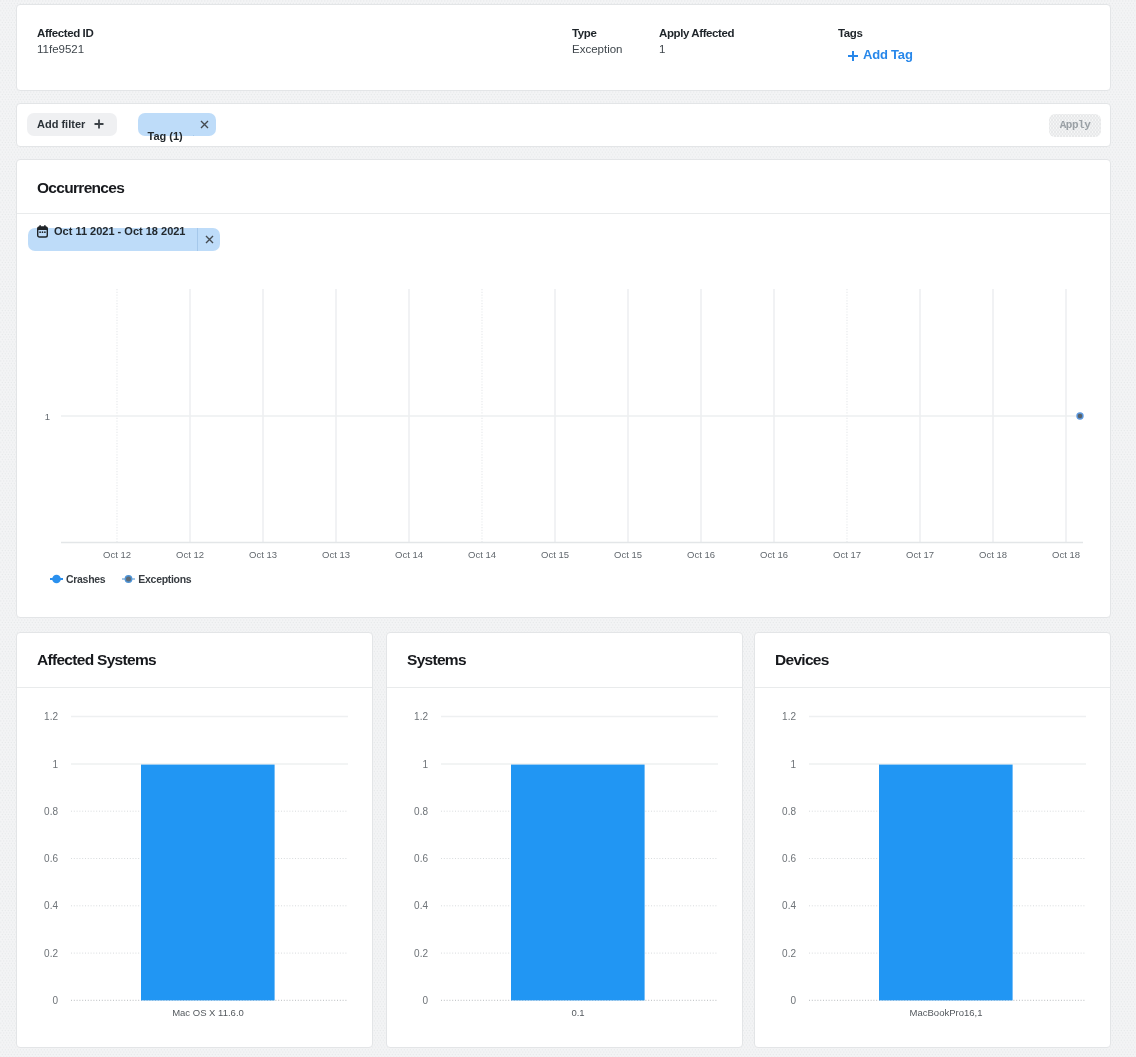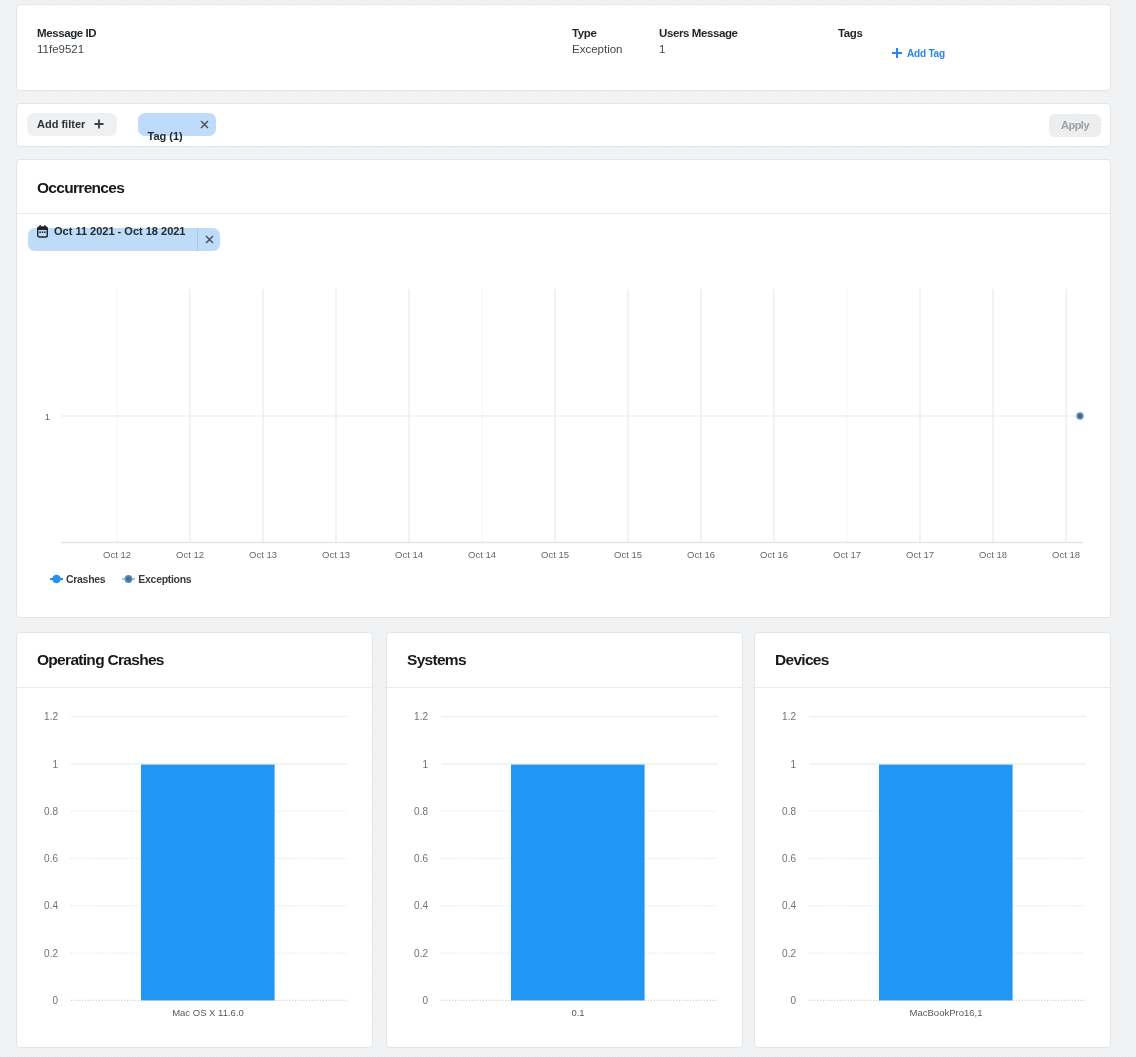--- a/index.html
+++ b/index.html
@@ -20,21 +20,21 @@
 #card2 { left:16px; top:103px; width:1095px; height:44px;  }
 #card3 { left:16px; top:159px; width:1095px; height:459px; }
 #c-os  { left:16px;  top:632px; width:357px; height:416px; }
 #c-ver { left:386px; top:632px; width:357px; height:416px; }
 #c-dev { left:754px; top:632px; width:357px; height:416px; }
 
 .col { position:absolute; top:20px; }
 .lbl { font-size:11.5px; font-weight:bold; letter-spacing:-0.4px; color:#1e2429; line-height:16px; }
 .val { font-size:11.5px; color:#3f464c; line-height:16px; }
 .sub { font-size:10.3px; color:#8f969c; line-height:14px; margin-top:-1px; }
-.addtag { position:absolute; left:874px; top:42px; color:#2787ea; font-size:10px; font-weight:bold; letter-spacing:-0.2px; }
+.addtag { position:absolute; left:830px; top:42px; color:#2787ea; font-size:13px; font-weight:bold; letter-spacing:-0.2px; }
 .addtag svg { vertical-align:-2.5px; margin-right:4px; }
 
 .btn-addfilter {
   position:absolute; left:10px; top:9px; width:90px; height:23px;
   background:#eff0f2; border-radius:7px;
   font-size:11px; font-weight:bold; color:#2b3238;
   padding:0 0 8px 10px; line-height:23px;
 }
 .btn-addfilter svg { vertical-align:-1px; margin-left:9px; }
 .chip { position:absolute; height:23px; border-radius:7px; background:#bedcf9; display:flex; }
@@ -49,20 +49,21 @@
 .btn-apply {
   position:absolute; right:9px; top:10px; width:52px; height:23px;
   border-radius:6px; text-align:center; line-height:23px;
   font-size:11px; font-weight:bold; letter-spacing:-0.5px; color:#9aa0a5;
   background-color:#e8e9ea;
   background-image:
     radial-gradient(circle, #f6f7f7 0.75px, rgba(0,0,0,0) 0.9px),
     radial-gradient(circle, #f6f7f7 0.75px, rgba(0,0,0,0) 0.9px);
   background-size:3px 4px;
   background-position:0 0, 1.5px 2px;
+  font-family:Liberation Mono, monospace;
 }
 .cardtitle { position:absolute; left:20px; top:19px; font-size:15.5px; font-weight:bold; letter-spacing:-0.7px; color:#17191d; }
 .smallcard .cardtitle { top:18px; }
 .divider { position:absolute; left:0; right:0; height:1px; background:#e9ebec; }
 .legend { position:absolute; top:413px; left:33px; display:flex; align-items:flex-start; font-size:10.5px; letter-spacing:-0.3px; font-weight:bold; color:#383d42; }
 .legend svg { margin-right:3px; }
 .legend .item2 { margin-left:17px; display:flex; align-items:center; }
 .legend .item1 { display:flex; align-items:center; }
 .chartsvg { position:absolute; left:0; top:0; }
 </style>
@@ -74,29 +75,29 @@
     <circle cx="0.8" cy="1" r="0.72" fill="#e7e9eb"></circle>
     <circle cx="2.3" cy="3.4" r="0.72" fill="#e7e9eb"></circle>
   </pattern>
     </defs>
   <rect width="1136" height="1057" fill="#f3f4f5"></rect>
   <rect width="1136" height="1057" fill="url(#pd)"></rect>
 </svg>
 
 <div class="card" id="card1">
   <div class="col" style="left:20px;">
-      <div class="lbl">Message ID</div>
+      <div class="lbl">Affected ID</div>
       <div class="val">11fe9521</div>
     </div>
   <div class="col" style="left:555px;">
       <div class="lbl">Type</div>
       <div class="val">Exception</div>
     </div>
   <div class="col" style="left:642px;">
-      <div class="lbl">Users Message</div>
+      <div class="lbl">Apply Affected</div>
       <div class="val">1</div>
     </div>
   <div class="col" style="left:821px;">
       <div class="lbl">Tags</div>
     </div>
   <div class="addtag"><svg width="12" height="12" viewBox="0 0 12 12">
         <path d="M6 1 V11 M1 6 H11" stroke="#2787ea" stroke-width="2"></path>
       </svg>Add Tag</div>
 </div>
 
@@ -177,21 +178,21 @@
           <circle cx="6.5" cy="5" r="4.3" fill="#2a90ee"></circle>
         </svg>Crashes</div>
     <div class="item2"><svg width="13" height="10" viewBox="0 0 13 10">
           <path d="M0 5 H13" stroke="#8db8e0" stroke-width="1.6"></path>
           <circle cx="6.5" cy="5" r="3.2" fill="#5d6b77" stroke="#4f94d6" stroke-width="1.4"></circle>
         </svg>Exceptions</div>
   </div>
 </div>
 
 <div class="card smallcard" id="c-os">
-  <div class="cardtitle">Operating Crashes</div>
+  <div class="cardtitle">Affected Systems</div>
   <div class="divider" style="top:54px;"></div>
   <svg class="chartsvg barsvg" width="355" height="414" viewBox="0 0 355 414">
       <line x1="54" y1="83.6" x2="331" y2="83.6" stroke="#eef0f1" stroke-width="1.5"></line>
       <text x="41" y="87.2" text-anchor="end" font-size="10" fill="#6e7378">1.2</text>
       <line x1="54" y1="130.9" x2="331" y2="130.9" stroke="#eef0f1" stroke-width="1.5"></line>
       <text x="41" y="134.5" text-anchor="end" font-size="10" fill="#6e7378">1</text>
       <line x1="54" y1="178.2" x2="331" y2="178.2" stroke="#d8dbdd" stroke-width="1" stroke-dasharray="1,1.8"></line>
       <text x="41" y="181.8" text-anchor="end" font-size="10" fill="#6e7378">0.8</text>
       <line x1="54" y1="225.5" x2="331" y2="225.5" stroke="#d8dbdd" stroke-width="1" stroke-dasharray="1,1.8"></line>
       <text x="41" y="229.1" text-anchor="end" font-size="10" fill="#6e7378">0.6</text>

